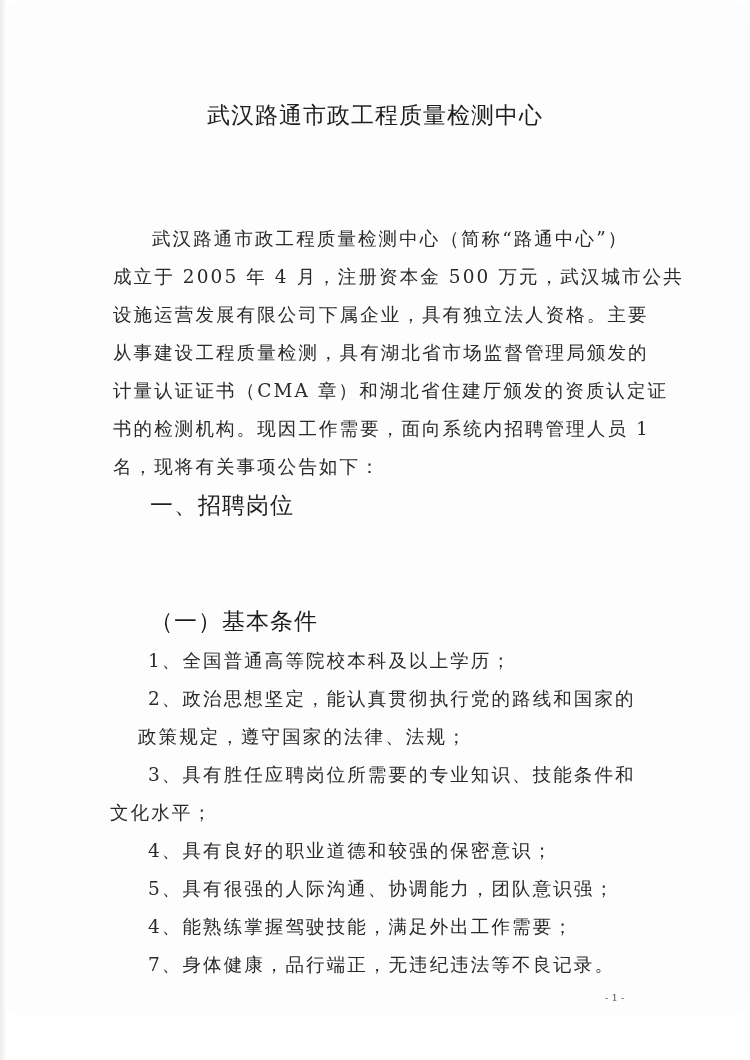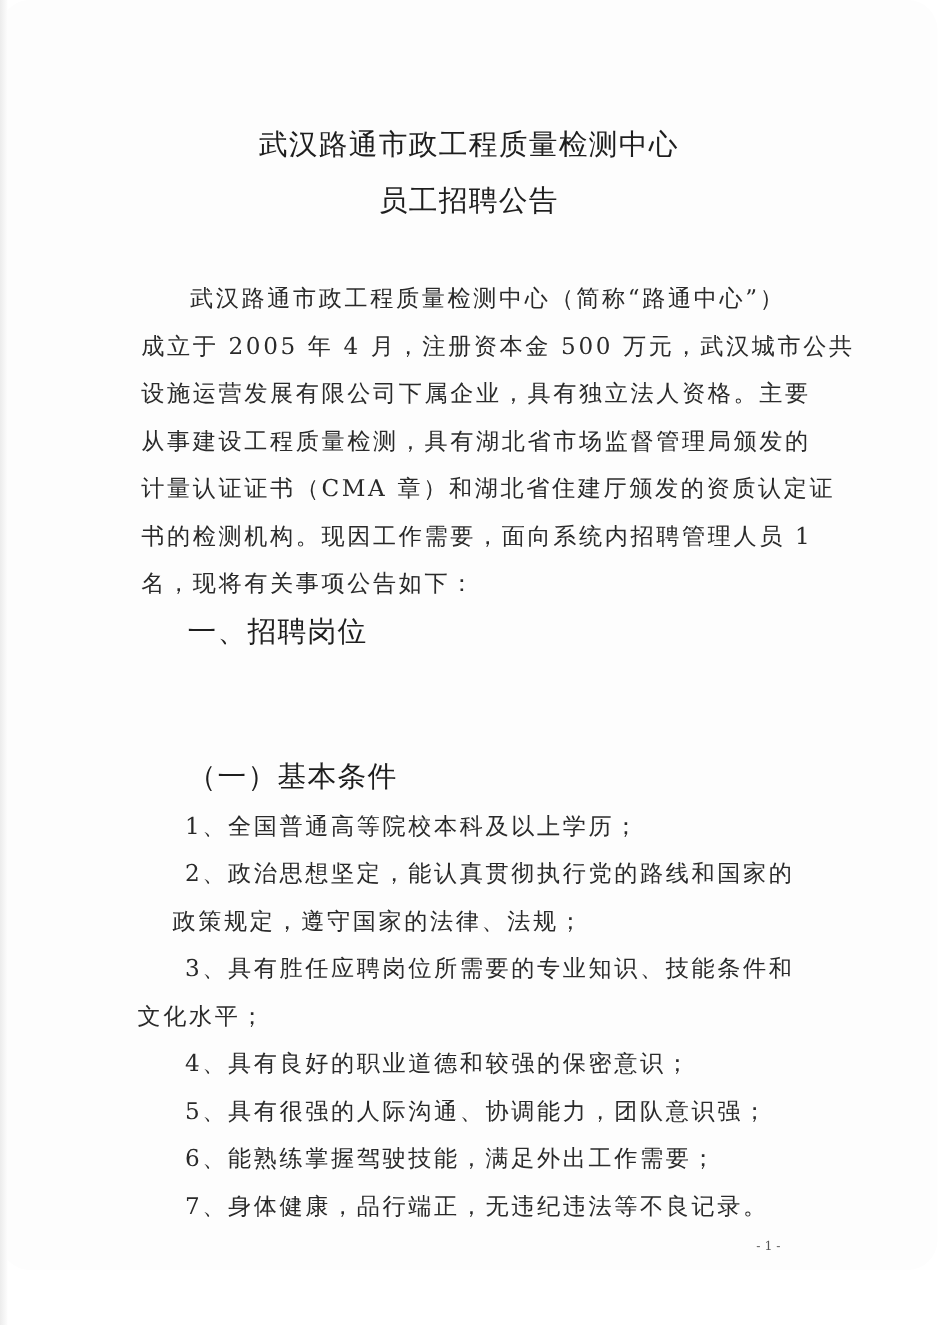--- a/index.html
+++ b/index.html
@@ -13,37 +13,36 @@
   .pnum { position: absolute; left: 605px; top: 992px; font-family: "DejaVu Serif", serif; font-size: 10px; color: #555; }
   .scanmark { position: absolute; left: 0; top: 0; width: 6px; height: 1060px; background: linear-gradient(to right, #ececec, #fdfdfd); }
 </style>
 </head>
 <body>
 
 <div class="page">
   <div class="scanmark"></div>
 
   <div class="title t1">武汉路通市政工程质量检测中心</div>
-  <div class="title t2">员工招聘公告</div>
 
   <div class="line" style="left:152px; top:226px;">武汉路通市政工程质量检测中心（简称“路通中心”）</div>
   <div class="line" style="left:113px; top:264px;">成立于 2005 年 4 月，注册资本金 500 万元，武汉城市公共</div>
   <div class="line" style="left:113px; top:302px;">设施运营发展有限公司下属企业，具有独立法人资格。主要</div>
   <div class="line" style="left:113px; top:340px;">从事建设工程质量检测，具有湖北省市场监督管理局颁发的</div>
   <div class="line" style="left:113px; top:378px;">计量认证证书（CMA 章）和湖北省住建厅颁发的资质认定证</div>
   <div class="line" style="left:113px; top:416px;">书的检测机构。现因工作需要，面向系统内招聘管理人员 1</div>
   <div class="line" style="left:113px; top:454px;">名，现将有关事项公告如下：</div>
 
   <div class="line head" style="left:150px; top:490px;">一、招聘岗位</div>
   <div class="line head" style="left:150px; top:606px;">（一）基本条件</div>
 
   <div class="line" style="left:148px; top:648px;">1、全国普通高等院校本科及以上学历；</div>
   <div class="line" style="left:148px; top:686px;">2、政治思想坚定，能认真贯彻执行党的路线和国家的</div>
   <div class="line" style="left:110px; top:724px;margin-left:28px;">政策规定，遵守国家的法律、法规；</div>
   <div class="line" style="left:148px; top:762px;">3、具有胜任应聘岗位所需要的专业知识、技能条件和</div>
   <div class="line" style="left:110px; top:800px;">文化水平；</div>
   <div class="line" style="left:148px; top:838px;">4、具有良好的职业道德和较强的保密意识；</div>
   <div class="line" style="left:148px; top:876px;">5、具有很强的人际沟通、协调能力，团队意识强；</div>
-  <div class="line" style="left:148px; top:914px;">6、能熟练掌握驾驶技能，满足外出工作需要；</div>
+  <div class="line" style="left:148px; top:914px;">4、能熟练掌握驾驶技能，满足外出工作需要；</div>
   <div class="line" style="left:148px; top:952px;">7、身体健康，品行端正，无违纪违法等不良记录。</div>
 
   <div class="pnum">- 1 -</div>
 </div>
 
 </body></html>

